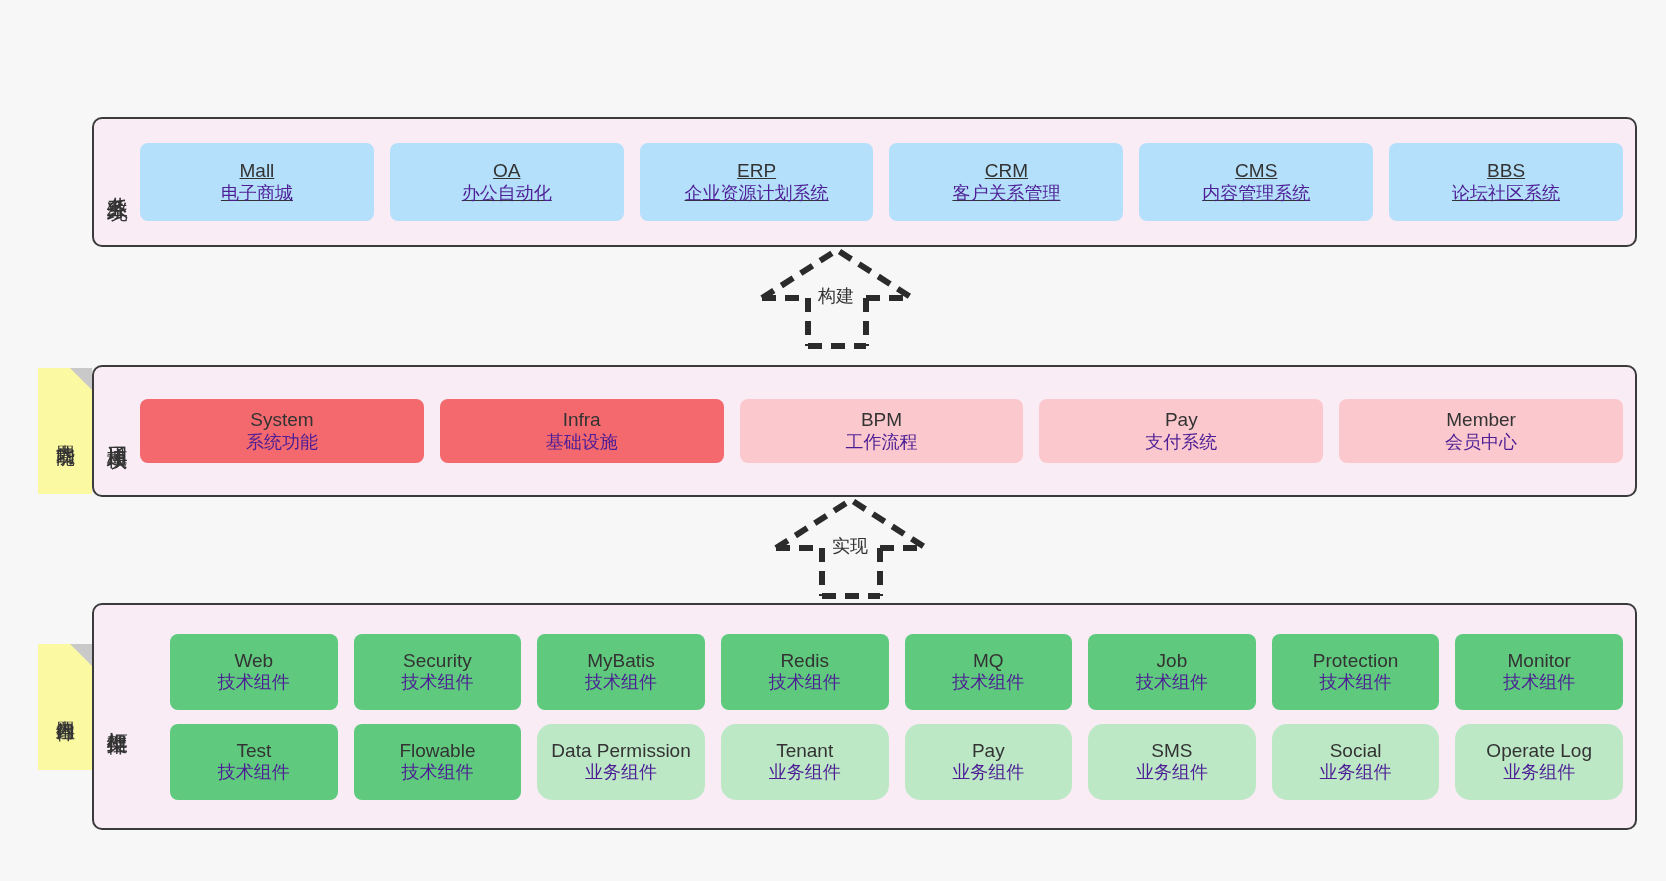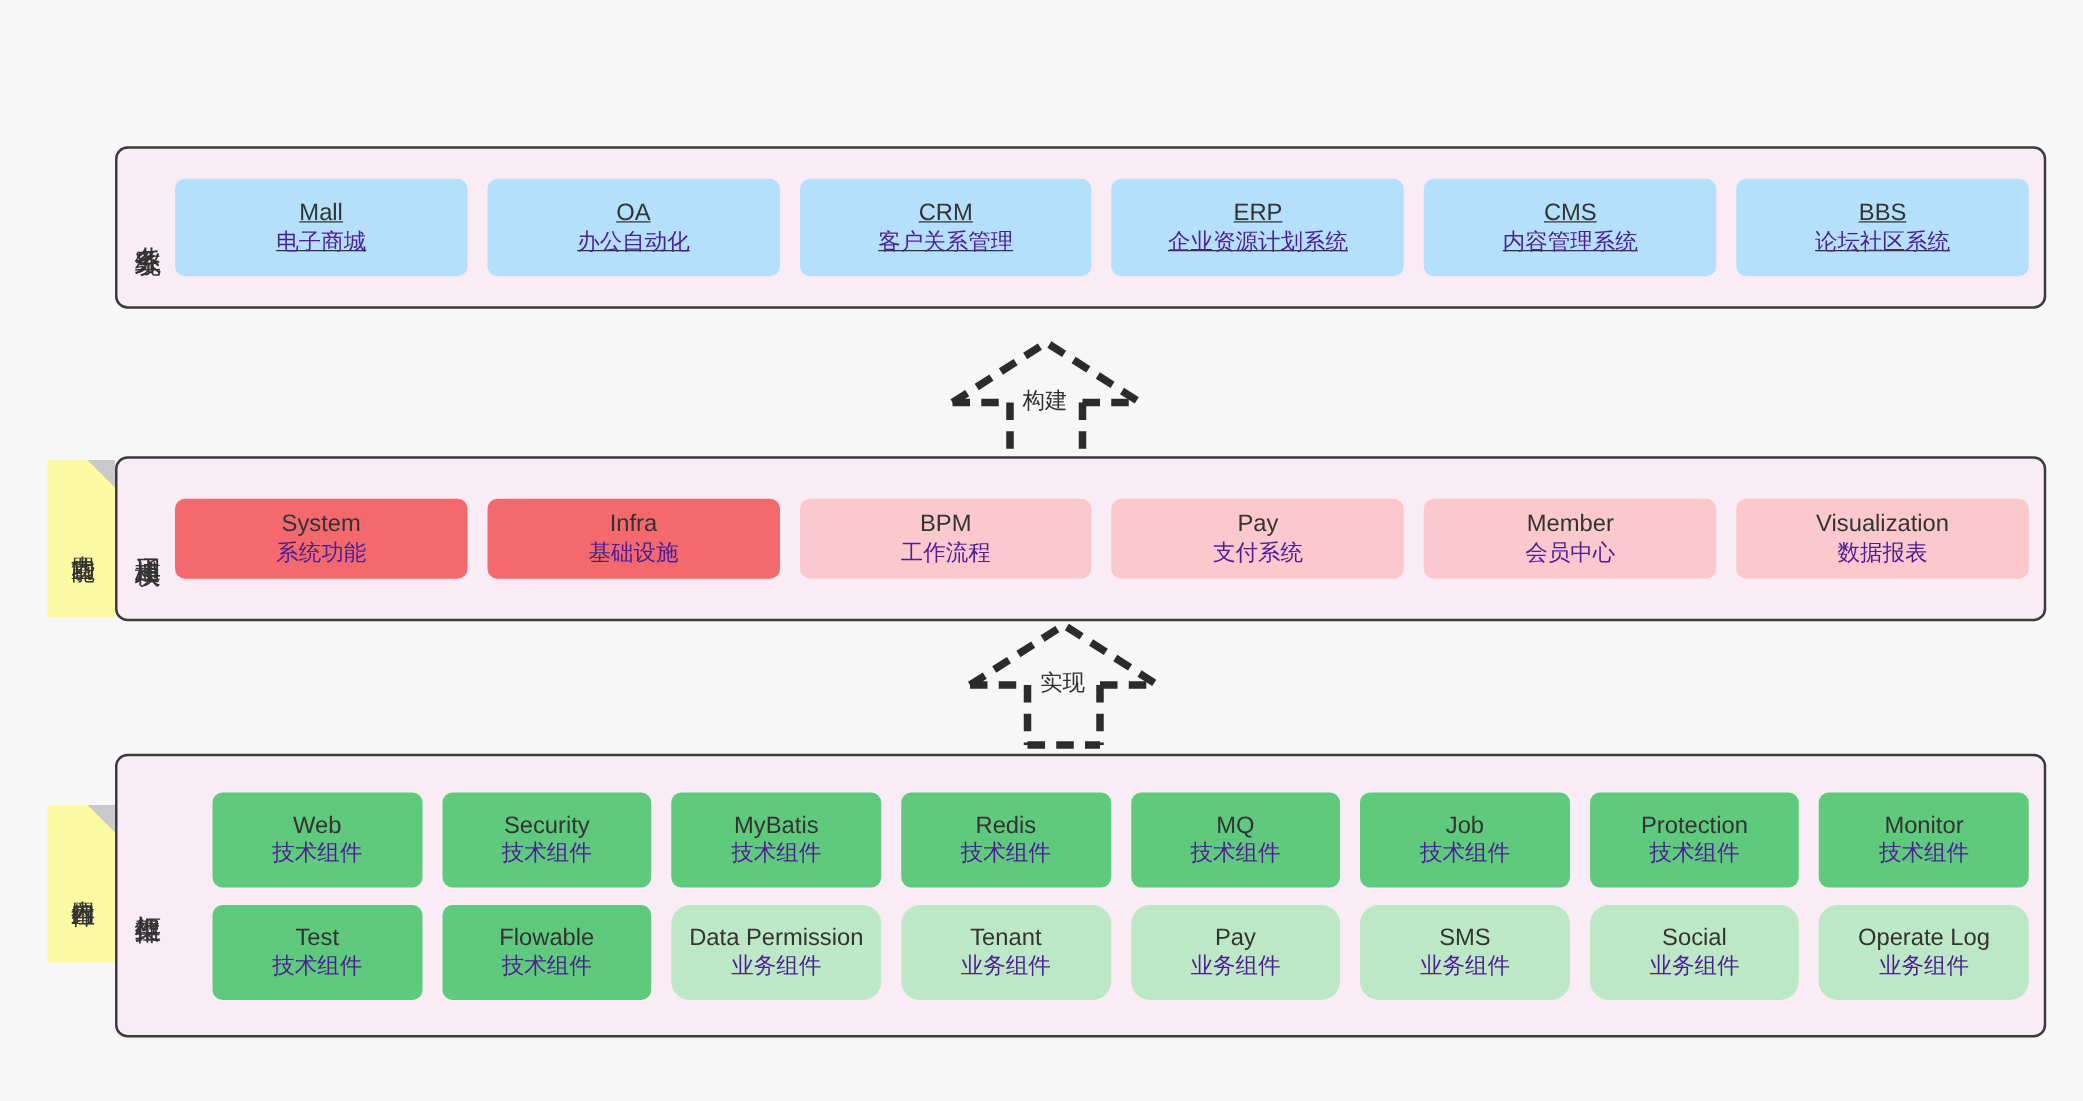--- a/index.html
+++ b/index.html
@@ -141,21 +141,21 @@
   }
   .arrow svg { display: block; overflow: visible; }
   .arrow-label {
     position: absolute;
     font-size: 18px;
     color: #333333;
     background: transparent;
     white-space: nowrap;
     user-select: none;
   }
-  #arrow-build  { left: 762px; top: 272px; }
+  #arrow-build  { left: 762px; top: 248px; }
   #arrow-build .arrow-label { left: 56px; top: 36px; }
   #arrow-impl   { left: 776px; top: 498px; }
   #arrow-impl .arrow-label  { left: 56px; top: 36px; }
 </style>
 </head>
 <body>
 
 <div class="canvas">
 
   <div class="band" id="band-business">
@@ -164,26 +164,26 @@
       <div class="card-row">
         <div class="card c-blue">
           <span class="ttl">Mall</span>
           <span class="sub">电子商城</span>
         </div>
         <div class="card c-blue">
           <span class="ttl">OA</span>
           <span class="sub">办公自动化</span>
         </div>
         <div class="card c-blue">
+          <span class="ttl">ERP</span>
+          <span class="sub">企业资源计划系统</span>
+        </div>
+        <div class="card c-blue">
           <span class="ttl">CRM</span>
           <span class="sub">客户关系管理</span>
-        </div>
-        <div class="card c-blue">
-          <span class="ttl">ERP</span>
-          <span class="sub">企业资源计划系统</span>
         </div>
         <div class="card c-blue">
           <span class="ttl">CMS</span>
           <span class="sub">内容管理系统</span>
         </div>
         <div class="card c-blue">
           <span class="ttl">BBS</span>
           <span class="sub">论坛社区系统</span>
         </div>
       </div>
@@ -225,24 +225,20 @@
           <span class="sub">工作流程</span>
         </div>
         <div class="card c-pink">
           <span class="ttl">Pay</span>
           <span class="sub">支付系统</span>
         </div>
         <div class="card c-pink">
           <span class="ttl">Member</span>
           <span class="sub">会员中心</span>
         </div>
-        <div class="card c-pink">
-          <span class="ttl">Visualization</span>
-          <span class="sub">数据报表</span>
-        </div>
       </div>
     </div>
   </div>
 
   <div class="arrow" id="arrow-impl">
     <svg width="150" height="100" viewBox="0 0 150 100" aria-hidden="true">
       <g fill="none" stroke="#2b2b2b" stroke-width="6" stroke-dasharray="14 9" stroke-linecap="butt">
         <path d="M0 50 L75 2 L150 50"></path>
         <path d="M46 50 L46 98"></path>
         <path d="M104 50 L104 98"></path>

